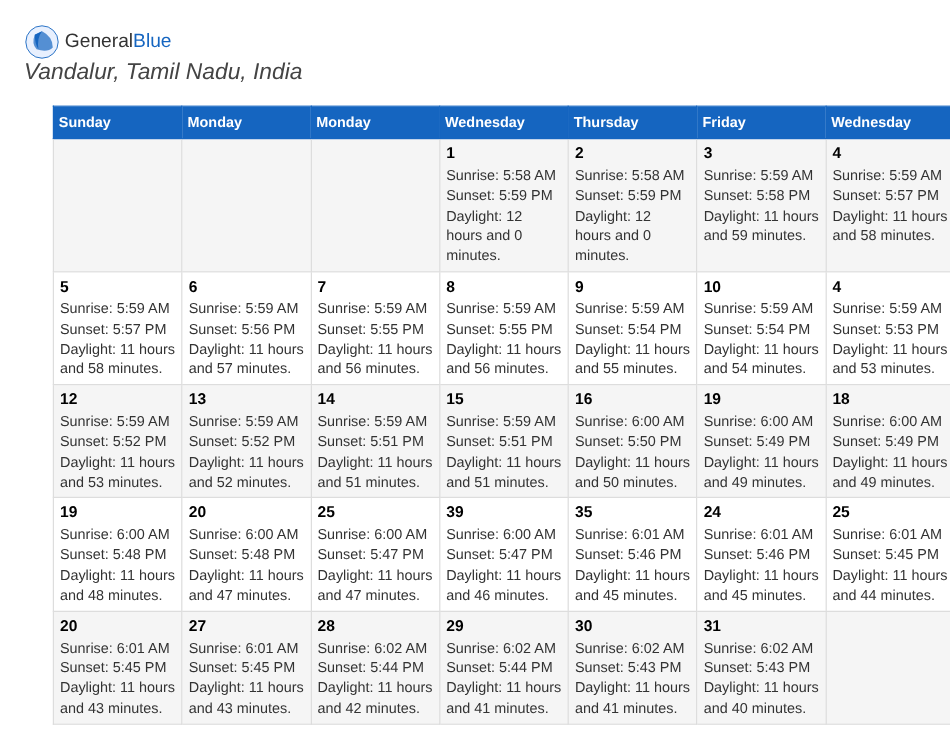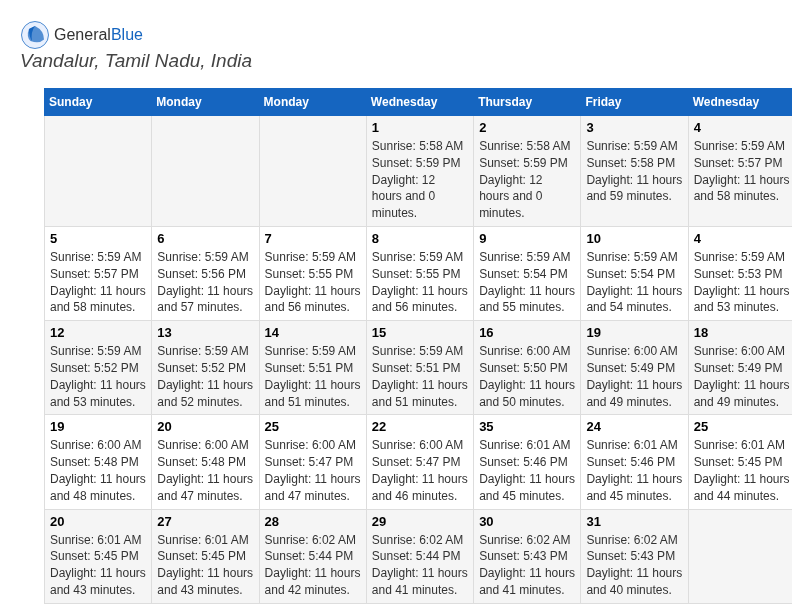--- a/index.html
+++ b/index.html
@@ -202,21 +202,21 @@
         </td>
         <td>
           <div class="day-num">20</div>
 <div class="day-info">Sunrise: 6:00 AM<br>Sunset: 5:48 PM<br>Daylight: 11 hours and 47 minutes.</div>
         </td>
         <td>
           <div class="day-num">25</div>
 <div class="day-info">Sunrise: 6:00 AM<br>Sunset: 5:47 PM<br>Daylight: 11 hours and 47 minutes.</div>
         </td>
         <td>
-          <div class="day-num">22</div>
+          <div class="day-num">39</div>
 <div class="day-info">Sunrise: 6:00 AM<br>Sunset: 5:47 PM<br>Daylight: 11 hours and 46 minutes.</div>
         </td>
         <td>
           <div class="day-num">35</div>
 <div class="day-info">Sunrise: 6:01 AM<br>Sunset: 5:46 PM<br>Daylight: 11 hours and 45 minutes.</div>
         </td>
         <td>
           <div class="day-num">24</div>
 <div class="day-info">Sunrise: 6:01 AM<br>Sunset: 5:46 PM<br>Daylight: 11 hours and 45 minutes.</div>
         </td>

